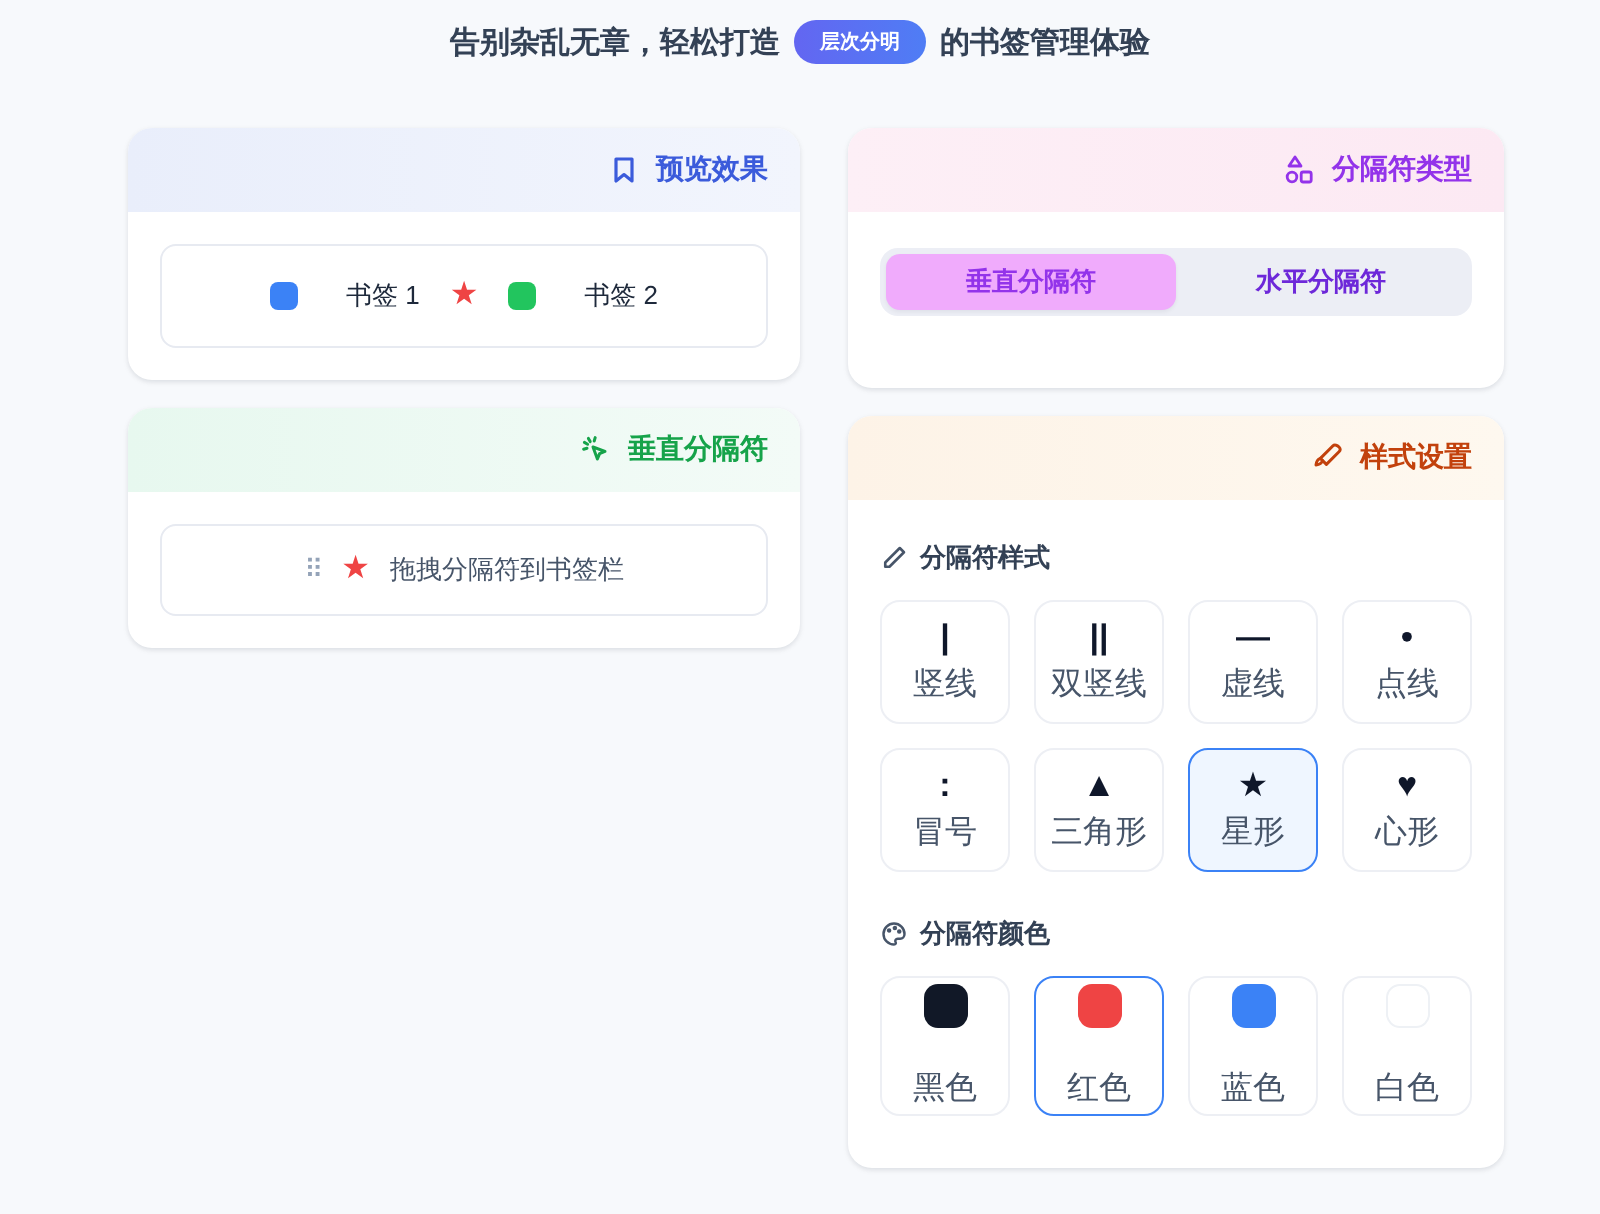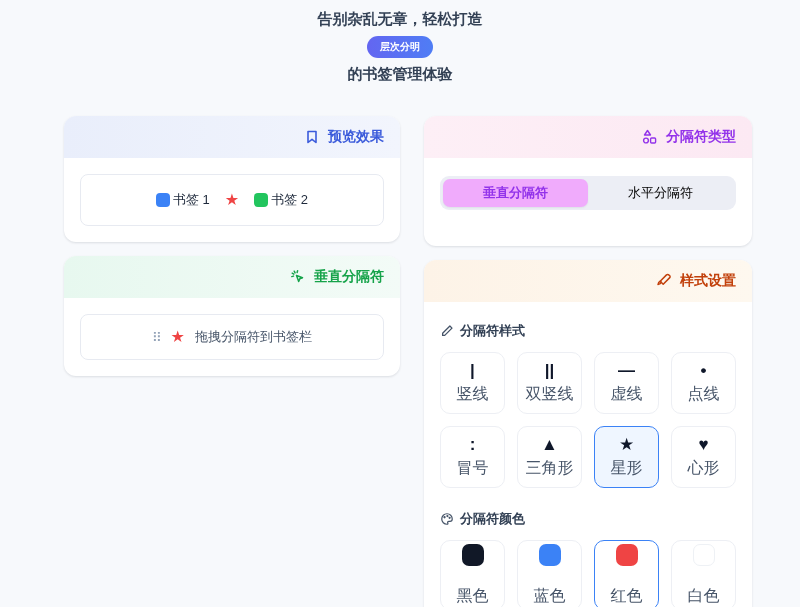--- a/index.html
+++ b/index.html
@@ -10,21 +10,21 @@
     font-family:"Liberation Sans","DejaVu Sans",sans-serif;
     color:#334155;
   }
   
   .headline {
     padding-top:10px;
     text-align:center;
     font-size:15px;
     font-weight:700;
     color:#334155;
-    display:flex; justify-content:center; align-items:center; gap:7px;flex-direction:column;
+    display:flex; justify-content:center; align-items:center; gap:7px;
   }
   .badge {
     display:inline-flex; align-items:center;
     padding:4px 13px;
     border-radius:999px;
     background:linear-gradient(90deg,#6366f1,#4f7df5);
     color:#fff; font-size:10px; font-weight:600;
   }
   
   .main {
@@ -47,34 +47,34 @@
   .head-type    { color:#9333ea; background:linear-gradient(90deg,#fdeff6,#fce9f3); }
   .head-style   { color:#c2410c; background:linear-gradient(90deg,#fdf3e7,#fef8ef); }
   .card-head svg { flex:0 0 auto; }
   
   .card-body { padding:16px; }
   .demo-box {
     border:1px solid #e7eaf1; border-radius:8px;
     display:flex; align-items:center; justify-content:center; gap:15px;
     height:52px; font-size:13px; font-weight:500; color:#1e293b;
   }
-  .bm { display:flex; align-items:center; gap:3px; }
+  .bm { display:flex; align-items:center; gap:24px; }
   .sq { width:14px; height:14px; border-radius:4px; display:inline-block; }
   .sep-star { font-size:16px; line-height:1; }
   
   .demo-box.usage { height:46px; color:#475569; gap:10px; }
   .grip { color:#94a3b8; font-size:13px; letter-spacing:-1px; }
   
   .type-body { padding:18px 16px 36px; }
   .tabs {
     display:flex; background:#eceef5; border-radius:9px; padding:3px;
   }
   .tab {
     flex:1; height:28px; display:flex; align-items:center; justify-content:center;
-    font-size:13px; font-weight:400; color:#000000; border-radius:7px; cursor:pointer;
+    font-size:13px; font-weight:700; color:#6d28d9; border-radius:7px; cursor:pointer;
   }
   .tab.selected {
     background:#f0abfc; color:#9333ea; font-weight:700;
     box-shadow:0 1px 2px rgba(15,23,42,.06);
   }
   
   .style-body { padding:16px 16px 26px; }
   .section-label {
     display:flex; align-items:center; gap:6px;
     font-size:13px; font-weight:700; color:#334155;
@@ -229,28 +229,28 @@
             <circle cx="11" cy="6.6" r=".6" fill="#475569"></circle>
           </svg>
           <span>分隔符颜色</span>
         </div>
 
         <div class="opt-grid colors">
           <div class="opt color">
             <span class="swatch" style="background: rgb(17, 24, 39);"></span>
             <span class="lbl">黑色</span>
           </div>
+          <div class="opt color selected">
+            <span class="swatch" style="background: rgb(239, 68, 68);"></span>
+            <span class="lbl">红色</span>
+          </div>
           <div class="opt color">
             <span class="swatch" style="background: rgb(59, 130, 246);"></span>
             <span class="lbl">蓝色</span>
           </div>
-          <div class="opt color selected">
-            <span class="swatch" style="background: rgb(239, 68, 68);"></span>
-            <span class="lbl">红色</span>
-          </div>
           <div class="opt color">
             <span class="swatch bordered" style="background: rgb(255, 255, 255);"></span>
             <span class="lbl">白色</span>
           </div>
         </div>
 
       </div>
     </div>
 
   </div>

